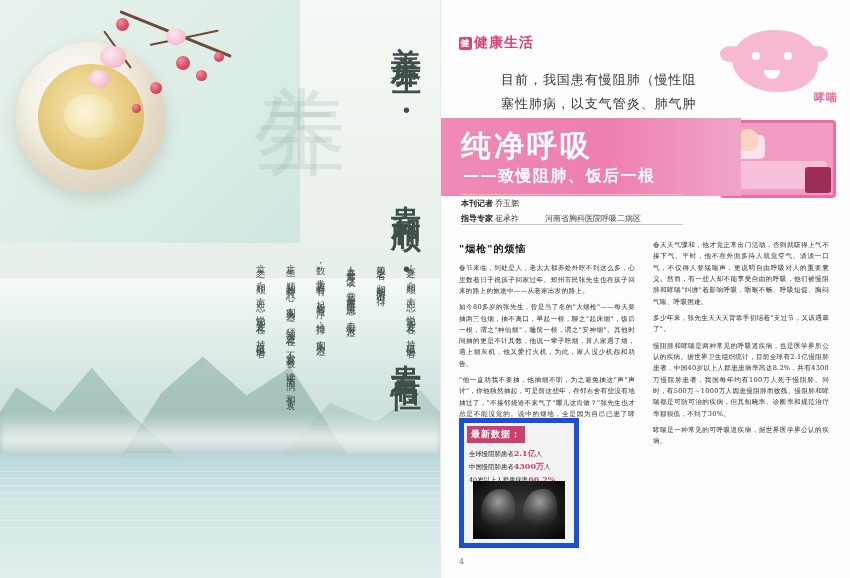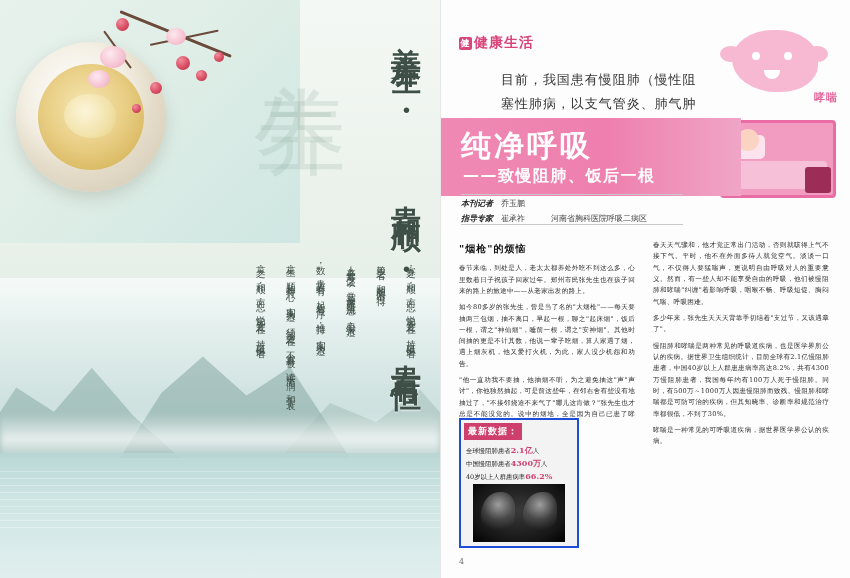--- a/index.html
+++ b/index.html
@@ -201,21 +201,21 @@
     position: absolute; left: 22px; top: 166px;
     font-family: "DejaVu Serif", serif;
     font-size: 16px; font-weight: bold; color: #fff;
     letter-spacing: 1.5px;
   }
   .byline {
     position: absolute; left: 20px; top: 196px;
     font-family: "DejaVu Serif", serif;
     font-size: 8px; color: #222; line-height: 1.9;
   }
-  .byline .lbl { font-weight: bold; margin-right: 8px; font-style: italic; }
+  .byline .lbl { font-weight: bold; margin-right: 2px; }
   .byline .val { color: #444; }
   .byline .val2 { color: #444; margin-left: 26px; }
   .byline-rule {
     position: absolute; left: 20px; top: 194px; width: 222px;
     border-top: 1px solid #c9c9c9;
   }
   .byline-rule2 {
     position: absolute; left: 20px; top: 224px; width: 222px;
     border-top: 1px solid #c9c9c9;
   }
@@ -286,21 +286,21 @@
     margin: 0 0 6px 0; letter-spacing: 1px;
   }
   .para { margin: 0 0 5px 0; }
 
   
   .stats-box {
     position: absolute;
     left: 18px; top: 418px;
     width: 120px; height: 130px;
     background: #f3f3f3;
-    border: 2px solid #1d4ed8;
+    border: 5px solid #1d4ed8;
   }
   .stats-title {
     background: #cf3f6e; color: #fff;
     font-family: "DejaVu Serif", serif;
     font-size: 9px; font-weight: bold;
     padding: 2px 4px; letter-spacing: 1px;
     display: inline-block;
     margin: 3px 0 0 3px;
   }
   .stats-lines {

